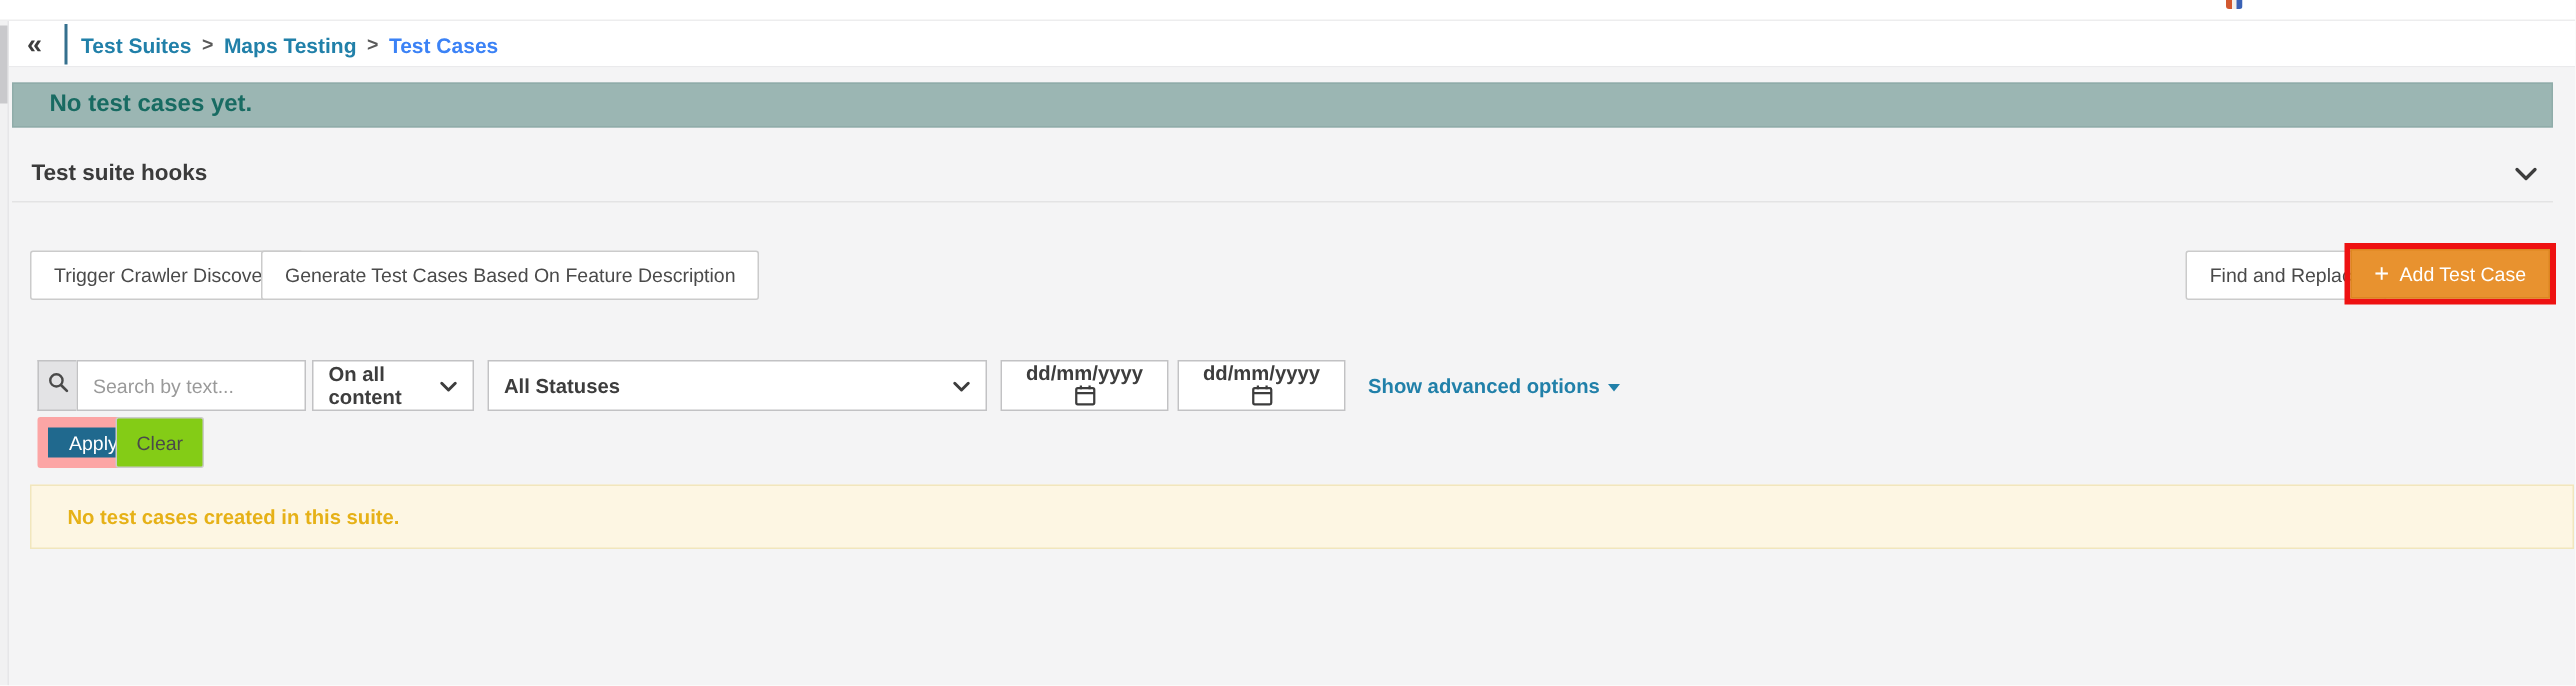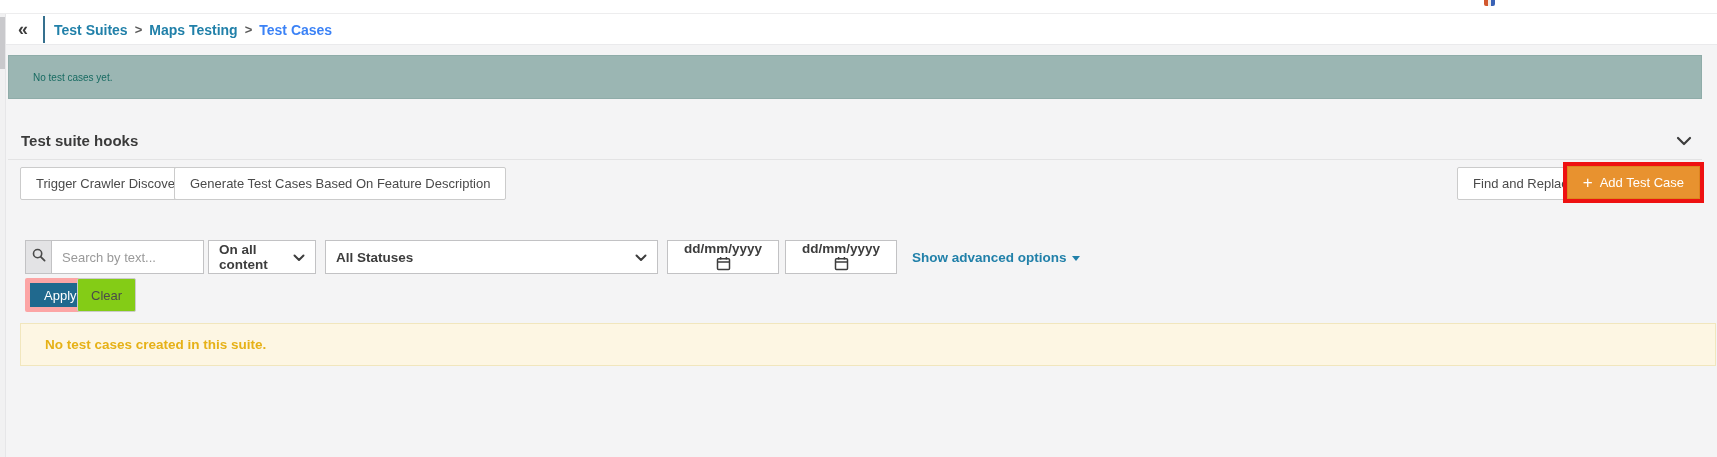--- a/index.html
+++ b/index.html
@@ -25,28 +25,28 @@
   .crumb-row { position:absolute; left:6px; top:14px; width:1711px; height:31px; background:#fff; border-bottom:1px solid #eaeaec; }
   .collapse-btn { position:absolute; left:8px; top:0; height:31px; display:flex; align-items:center; font-size:18px; font-weight:bold; color:#3d3d3d; cursor:pointer; padding:0 4px; }
   .crumb-divider { position:absolute; left:37px; top:2px; width:2px; height:27px; background:#35708e; }
   .crumbs { position:absolute; left:48px; top:0; height:31px; display:flex; align-items:center; gap:7px; font-size:14px; font-weight:bold; }
   .crumb-link { color:#2180a9; cursor:pointer; }
   .crumb-sep { color:#5a5a5a; font-size:13px; }
   .crumb-current { color:#3b82f6; }
 
   
   .banner-info {
-    position:absolute; left:8px; top:55px; width:1694px; height:44px;
+    position:absolute; left:8px; top:55px; width:1694px; height:30px;
     background:#9bb6b3; border:1px solid #8faca9;
     display:flex; align-items:center; padding-left:24px;
-    font-size:10px; font-weight:normal; color:#186b62;
+    font-size:16px; font-weight:bold; color:#186b62;
   }
 
   
-  .hooks-row { position:absolute; left:8px; top:97px; width:1694px; height:38px; border-bottom:1px solid #e3e3e4; display:flex; align-items:center; justify-content:space-between; padding:0 10px 0 13px;margin-top:25px; }
+  .hooks-row { position:absolute; left:8px; top:97px; width:1694px; height:38px; border-bottom:1px solid #e3e3e4; display:flex; align-items:center; justify-content:space-between; padding:0 10px 0 13px; }
   .hooks-title { font-size:15px; font-weight:bold; color:#3b3b3b; }
   .hooks-chevron { cursor:pointer; display:flex; align-items:center; }
 
   
   .btn { position:absolute; top:167px; height:33px; display:inline-flex; align-items:center; padding:0 15px; background:#fff; border:1px solid #cbcbcb; border-radius:2px; font-size:13px; color:#4a4a4a; cursor:pointer; white-space:nowrap; }
   .btn-crawler { left:20px; }
   .btn-generate { left:174px; }
   .btn-findreplace { left:auto; right:126px; }
   .add-highlight { position:absolute; top:162px; right:13px; border:4px solid #ee1111; }
   .btn-add { display:inline-flex; align-items:center; gap:7px; height:33px; padding:0 15px; background:#e8922f; border:1px solid #dd8620; color:#fff; font-size:13px; cursor:pointer; white-space:nowrap; }
@@ -61,21 +61,21 @@
   .select-box { justify-content:space-between; padding:0 10px; cursor:pointer; font-size:13.5px; font-weight:bold; color:#3d3d3d; }
   .select-scope { left:208px; width:108px; }
   .select-status { left:325px; width:333px; }
   .date-box { justify-content:space-between; padding:0 11px; cursor:text; font-size:13.5px; font-weight:bold; color:#3d3d3d;flex-direction:column; }
   .date-from { left:667px; width:112px; }
   .date-to { left:785px; width:112px; }
   .advanced-link { position:absolute; left:912px; top:240px; height:34px; display:flex; align-items:center; gap:5px; font-size:13.5px; font-weight:bold; color:#2180a9; cursor:pointer; }
   .caret-down { width:0; height:0; border-left:4px solid transparent; border-right:4px solid transparent; border-top:5px solid #2180a9; margin-top:2px; }
 
   
-  .btn-apply { position:absolute; left:25px; top:278px; height:34px; display:inline-flex; align-items:center; padding:0 14px; background:#20698e; border:5px solid #fca5a5; border-radius:2px; color:#fff; font-size:13px; cursor:pointer; }
+  .btn-apply { position:absolute; left:25px; top:278px; height:34px; display:inline-flex; align-items:center; padding:0 14px; background:#20698e; border:7px solid #fca5a5; border-radius:2px; color:#fff; font-size:13px; cursor:pointer; }
   .btn-clear { position:absolute; left:77px; top:278px; height:34px; display:inline-flex; align-items:center; padding:0 13px; background:#84cc16; border:1px solid #cbcbcb; border-radius:2px; color:#4a4a4a; font-size:13px; cursor:pointer; }
 
   
   .banner-warning {
     position:absolute; left:20px; top:323px; width:1696px; height:43px;
     background:#fdf6e3; border:1px solid #f1e6bd;
     display:flex; align-items:center; padding-left:24px;
     font-size:13.5px; font-weight:bold; color:#e6b117;
   }
 </style>

